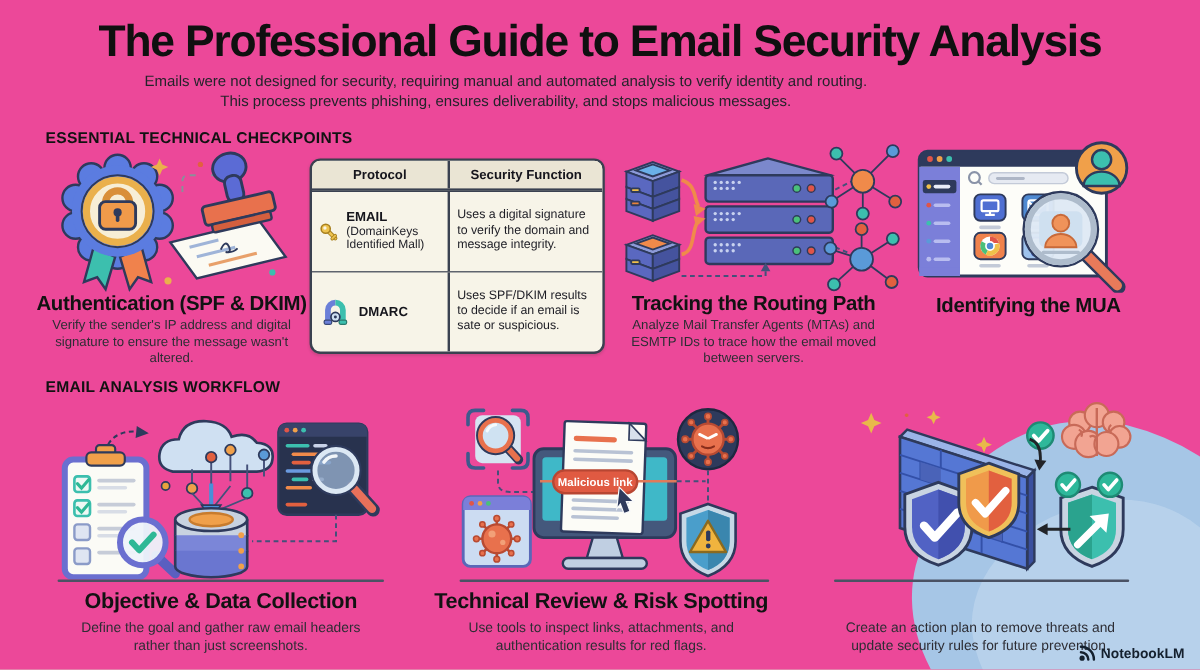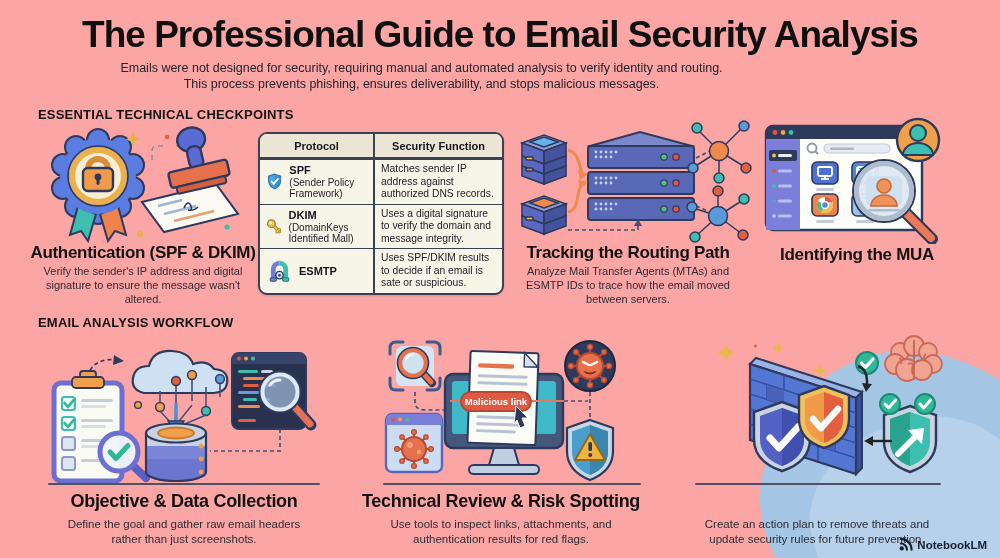--- a/index.html
+++ b/index.html
@@ -1,17 +1,17 @@
 <!DOCTYPE html>
 <html><head>
 <meta charset="utf-8">
 <style>
   html,body{margin:0;padding:0;}
   body{font-family:"Liberation Sans", sans-serif; background:#d8d4c6;}
-  #canvas{position:relative;width:1000px;height:558px;background:#fca5a5;overflow:hidden;}
+  #canvas{position:relative;width:1000px;height:558px;background:#ec4899;overflow:hidden;}
   .abs{position:absolute;}
   .ttl{width:1000px;text-align:center;font-weight:800;font-size:37px;letter-spacing:-1px;color:#101010;}
   .sub{width:843px;text-align:center;font-size:12.5px;color:#23232a;font-weight:500;}
   .seclabel{font-size:13px;font-weight:800;color:#121212;letter-spacing:.2px;}
   .cardtitle{font-weight:800;color:#121212;font-size:17px;text-align:center;letter-spacing:-.3px;}
   .carddesc{font-size:11px;color:#2d2d34;text-align:center;line-height:1.27;font-weight:500;}
   .steptitle{font-weight:800;color:#121212;font-size:18px;text-align:center;letter-spacing:-.3px;}
   .stepdesc{font-size:11.5px;color:#2d2d34;text-align:center;line-height:1.3;font-weight:500;}
   .groundline{height:2px;background:#4a5264;border-radius:2px;}
   
@@ -96,64 +96,48 @@
   <div class="abs carddesc" style="left:30px;top:265px;width:226px;">Verify the sender's IP address and digital signature to ensure the message wasn't altered.</div>
 
   <div class="abs ptable">
     <div class="prow phead">
       <div class="pcell">Protocol</div>
       <div class="pcell">Security Function</div>
     </div>
     <div class="prow pbody">
       <div class="pcell pc-proto">
         <svg width="27" height="27" viewBox="0 0 26 26">
-          <path d="M13,2 L22,5 V12 Q22,20 13,24 Q4,20 4,12 V5 z" fill="#4aa8e0" stroke="#2e6a9e" stroke-width="1.6"></path>
-          <path d="M13,2 L22,5 V12 Q22,20 13,24 z" fill="#3a90c8"></path>
-          <path d="M8.5,13 l3,3.5 l6.5,-7.5" fill="none" stroke="#ffffff" stroke-width="2.6" stroke-linecap="round" stroke-linejoin="round"></path>
-        </svg>
-        <div>
-          <div class="pname">SPF</div>
-          <div class="psub">(Sender Policy Framework)</div>
-        </div>
-      </div>
-      <div class="pcell pfunc">
-          <span>Matches sender IP address against authorized DNS records.</span>
-        </div>
-    </div>
-    <div class="prow pbody">
-      <div class="pcell pc-proto">
-        <svg width="27" height="27" viewBox="0 0 26 26">
           <line x1="11.5" y1="11.5" x2="21" y2="21" stroke="#a8801f" stroke-width="5.6" stroke-linecap="round"></line>
           <line x1="11.5" y1="11.5" x2="21" y2="21" stroke="#eec34f" stroke-width="3.2" stroke-linecap="round"></line>
           <line x1="17" y1="21.5" x2="21" y2="17.5" stroke="#a8801f" stroke-width="4.6" stroke-linecap="round"></line>
           <line x1="17" y1="21.5" x2="21" y2="17.5" stroke="#eec34f" stroke-width="2.4" stroke-linecap="round"></line>
           <circle cx="8.5" cy="8.5" r="6" fill="#eec34f" stroke="#a8801f" stroke-width="2"></circle>
           <circle cx="7.5" cy="7.5" r="2.2" fill="#f7f4e8"></circle>
         </svg>
         <div>
-          <div class="pname">DKIM</div>
+          <div class="pname">EMAIL</div>
           <div class="psub">(DomainKeys Identified Mall)</div>
         </div>
       </div>
       <div class="pcell pfunc">
           <span>Uses a digital signature to verify the domain and message integrity.</span>
         </div>
     </div>
     <div class="prow pbody">
       <div class="pcell pc-proto">
         <svg width="27" height="27" viewBox="0 0 26 26">
           <path d="M7,21 V11 a6,6 0 0 1 6,-6" fill="none" stroke="#6b7fd8" stroke-width="4.6"></path>
           <path d="M13,5 a6,6 0 0 1 6,6 V21" fill="none" stroke="#3cbfae" stroke-width="4.6"></path>
           <rect x="4" y="19" width="6" height="3.4" rx="1.2" fill="#6b7fd8" stroke="#3a4a7a" stroke-width="1"></rect>
           <rect x="16" y="19" width="6" height="3.4" rx="1.2" fill="#3cbfae" stroke="#2a7a6e" stroke-width="1"></rect>
           <circle cx="13" cy="16.5" r="3.6" fill="#cfe0f2" stroke="#2e3a5c" stroke-width="1.4"></circle>
           <circle cx="13" cy="16.5" r="1.2" fill="#2e3a5c"></circle>
         </svg>
         <div>
-          <div class="pname">ESMTP</div>
+          <div class="pname">DMARC</div>
         </div>
       </div>
       <div class="pcell pfunc">
           <span>Uses SPF/DKIM results to decide if an email is sate or suspicious.</span>
         </div>
     </div>
   </div>
 
   <svg class="abs" style="left:512px;top:116px;" width="240" height="130" viewBox="0 0 240 130">
 

